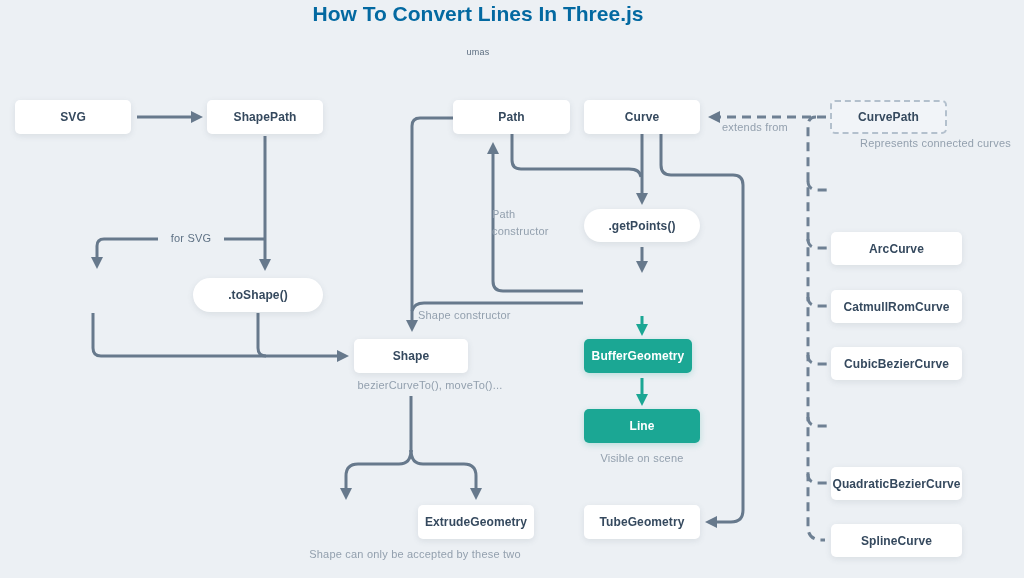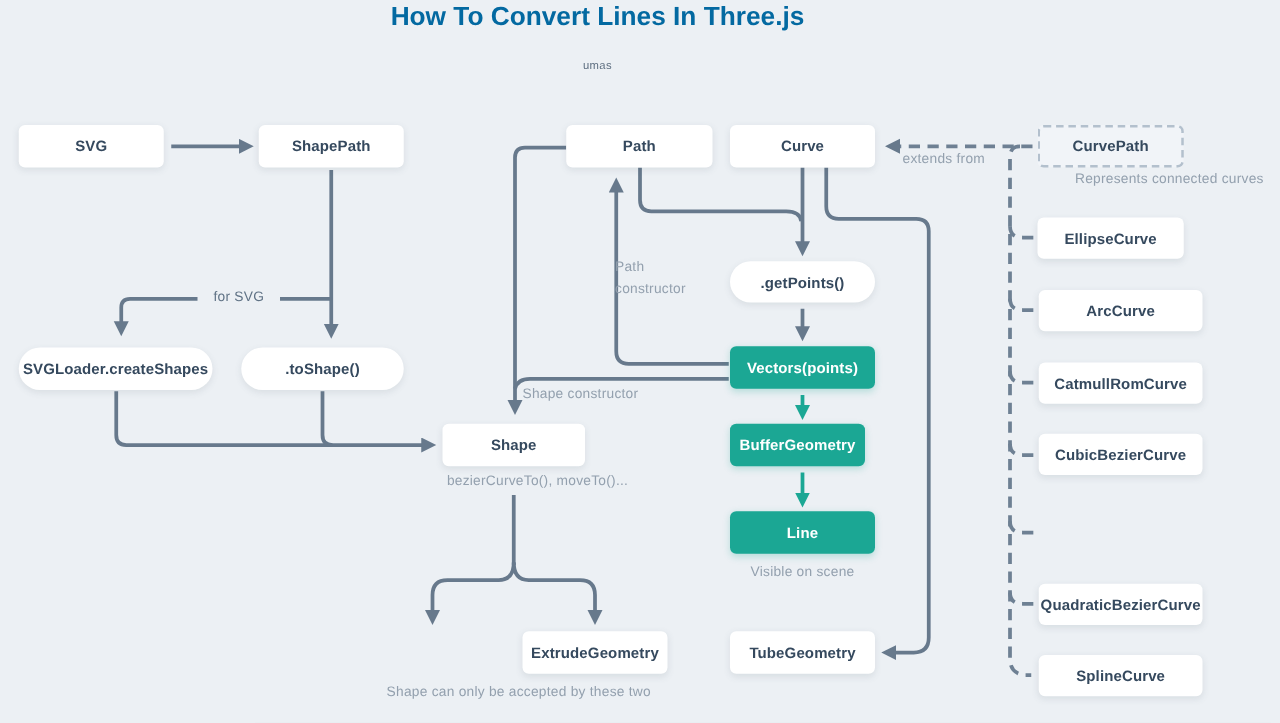--- a/index.html
+++ b/index.html
@@ -88,34 +88,31 @@
 
   <div class="title">How To Convert Lines In Three.js</div>
   <div class="subtitle">umas</div>
 
   <div class="node" style="left:15px;top:100px;width:116px;height:34px">SVG</div>
   <div class="node" style="left:207px;top:100px;width:116px;height:34px">ShapePath</div>
   <div class="node" style="left:453px;top:100px;width:117px;height:34px">Path</div>
   <div class="node" style="left:584px;top:100px;width:116px;height:34px">Curve</div>
   <div class="node dashed" style="left:830px;top:100px;width:113px;height:30px">CurvePath</div>
 
-  <div class="node pill" style="left:15px;top:278px;width:155px;height:34px">SVGLoader.createShapes</div>
   <div class="node pill" style="left:193px;top:278px;width:130px;height:34px">.toShape()</div>
 
   <div class="node pill" style="left:584px;top:209px;width:116px;height:33px">.getPoints()</div>
-  <div class="node teal" style="left:584px;top:277px;width:116px;height:34px">Vectors(points)</div>
   <div class="node teal" style="left:584px;top:339px;width:108px;height:34px">BufferGeometry</div>
   <div class="node teal" style="left:584px;top:409px;width:116px;height:34px">Line</div>
 
   <div class="node" style="left:354px;top:339px;width:114px;height:34px">Shape</div>
 
   <div class="node" style="left:418px;top:505px;width:116px;height:34px">ExtrudeGeometry</div>
   <div class="node" style="left:584px;top:505px;width:116px;height:34px">TubeGeometry</div>
 
-  <div class="node" style="left:830px;top:174px;width:117px;height:33px">EllipseCurve</div>
   <div class="node" style="left:831px;top:232px;width:131px;height:33px">ArcCurve</div>
   <div class="node" style="left:831px;top:290px;width:131px;height:33px">CatmullRomCurve</div>
   <div class="node" style="left:831px;top:347px;width:131px;height:33px">CubicBezierCurve</div>
   <div class="node" style="left:831px;top:467px;width:131px;height:33px">QuadraticBezierCurve</div>
   <div class="node" style="left:831px;top:524px;width:131px;height:33px">SplineCurve</div>
 
   <div class="lbl dark mask center" style="left:158px;top:232px;width:56px">for SVG</div>
   <div class="lbl" style="left:492px;top:206px;width:72px;line-height:17px">Path constructor</div>
   <div class="lbl" style="left:418px;top:309px;width:120px">Shape constructor</div>
   <div class="lbl" style="left:722px;top:121px;width:80px">extends from</div>

